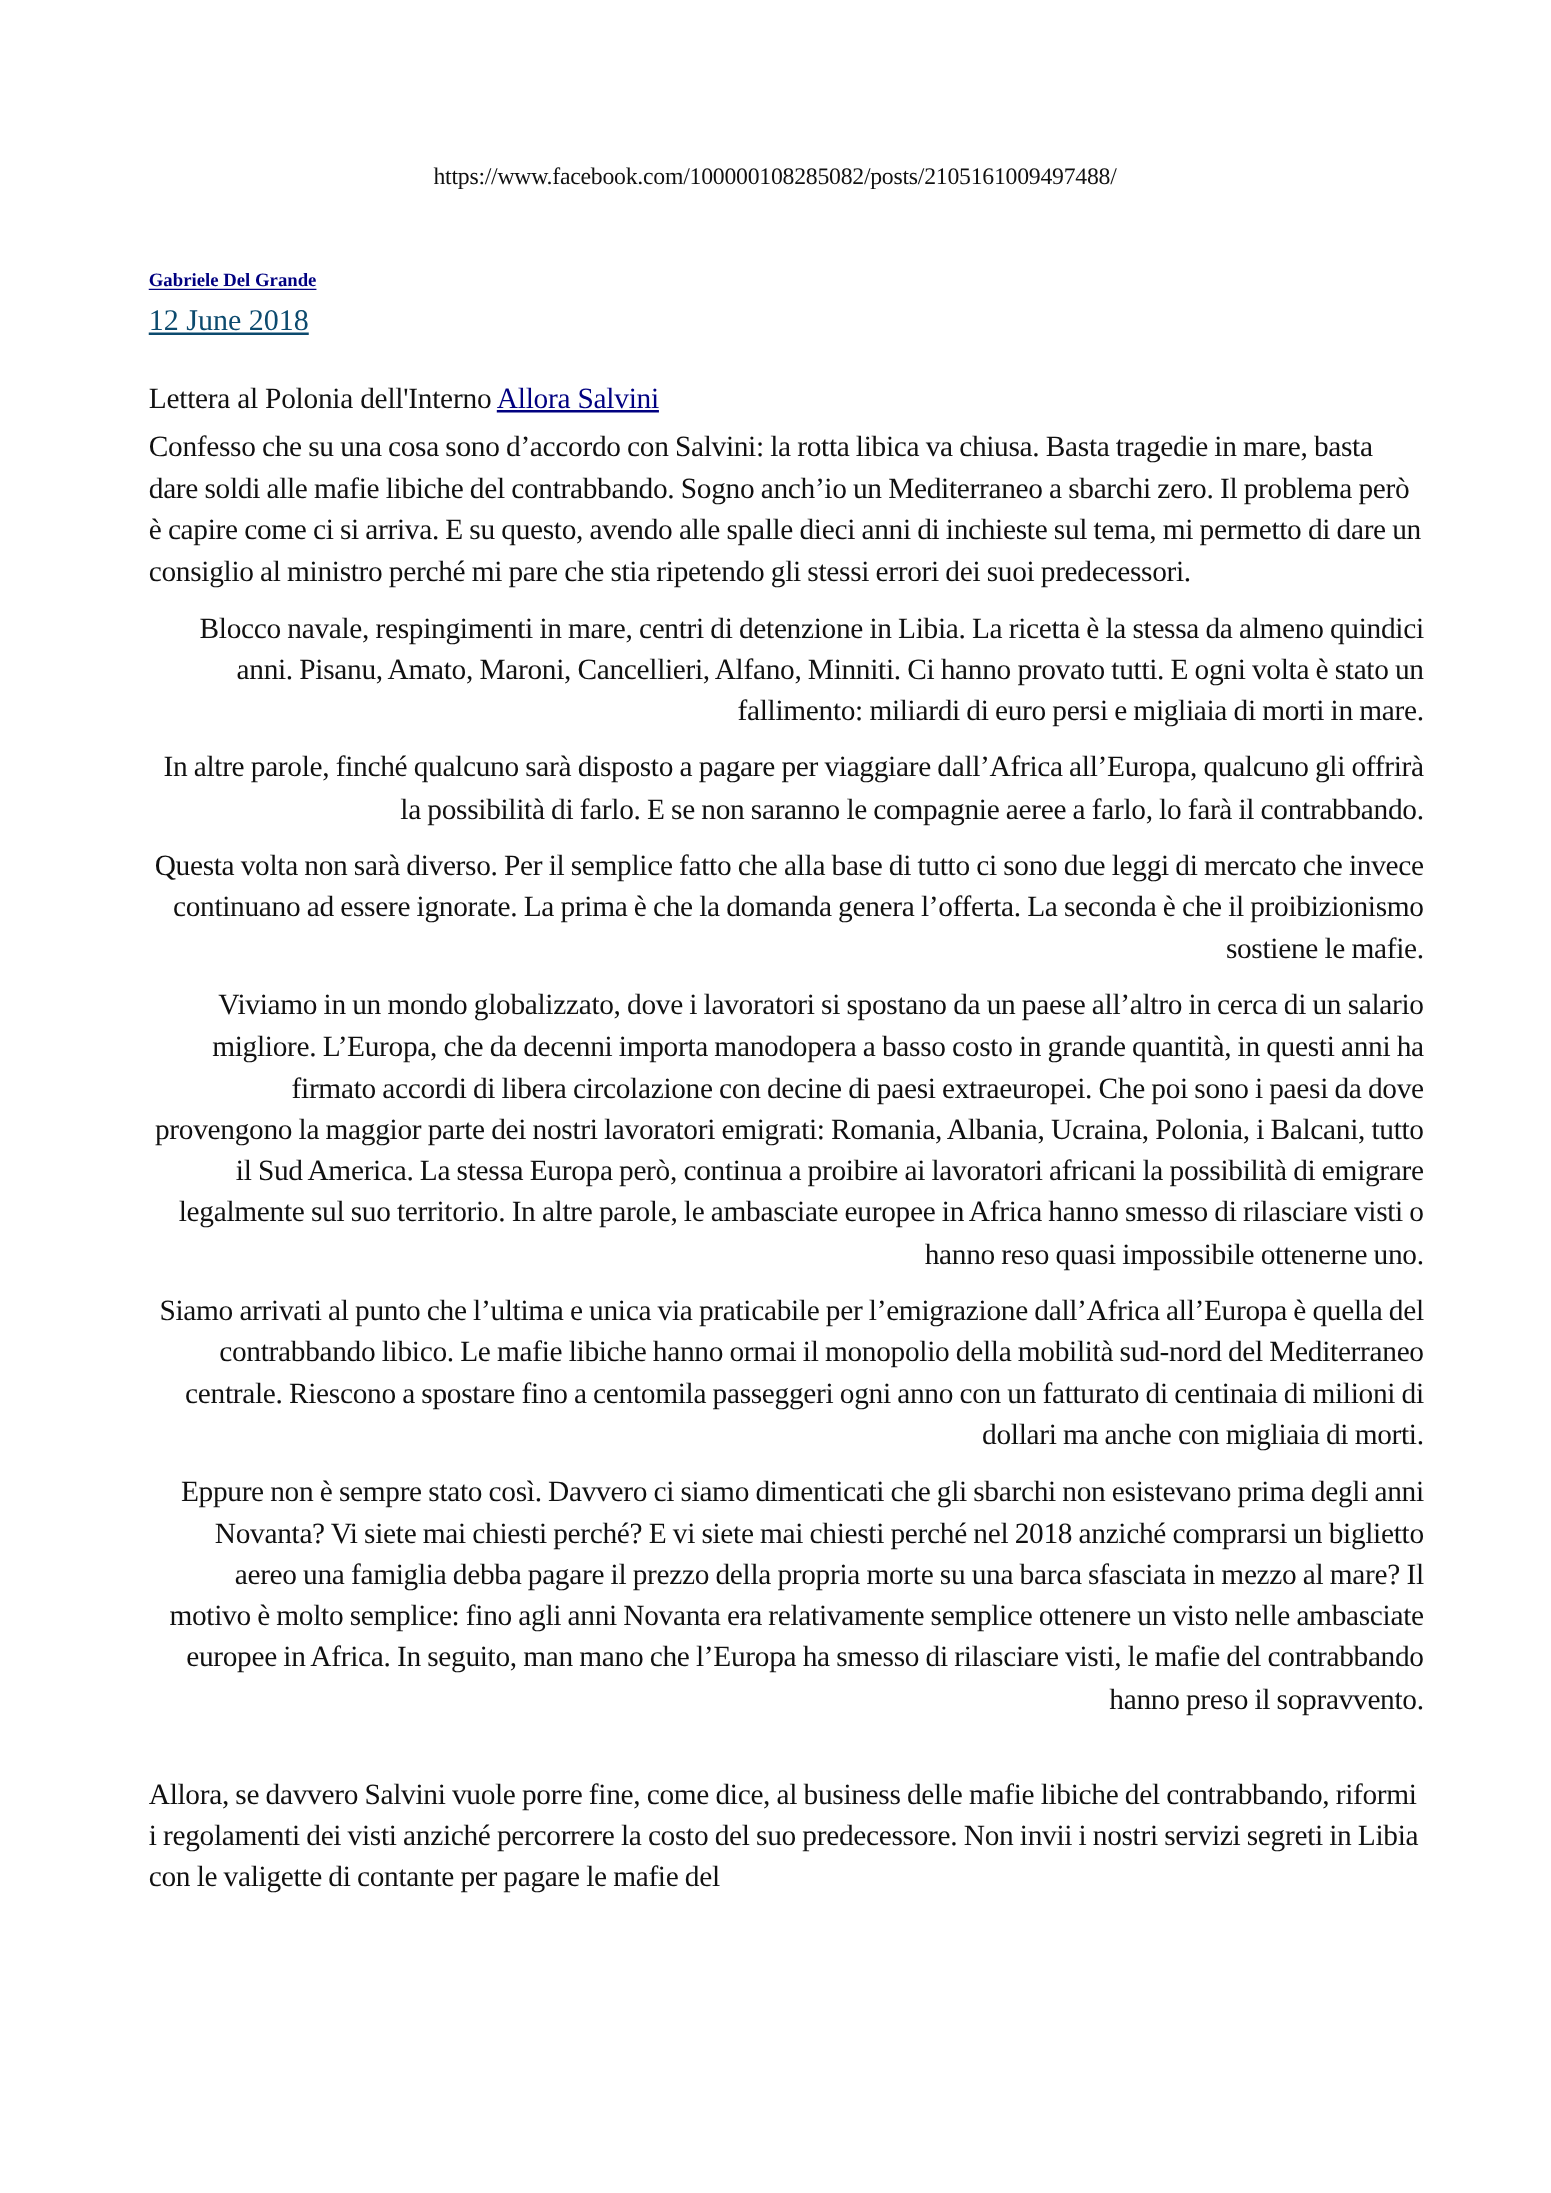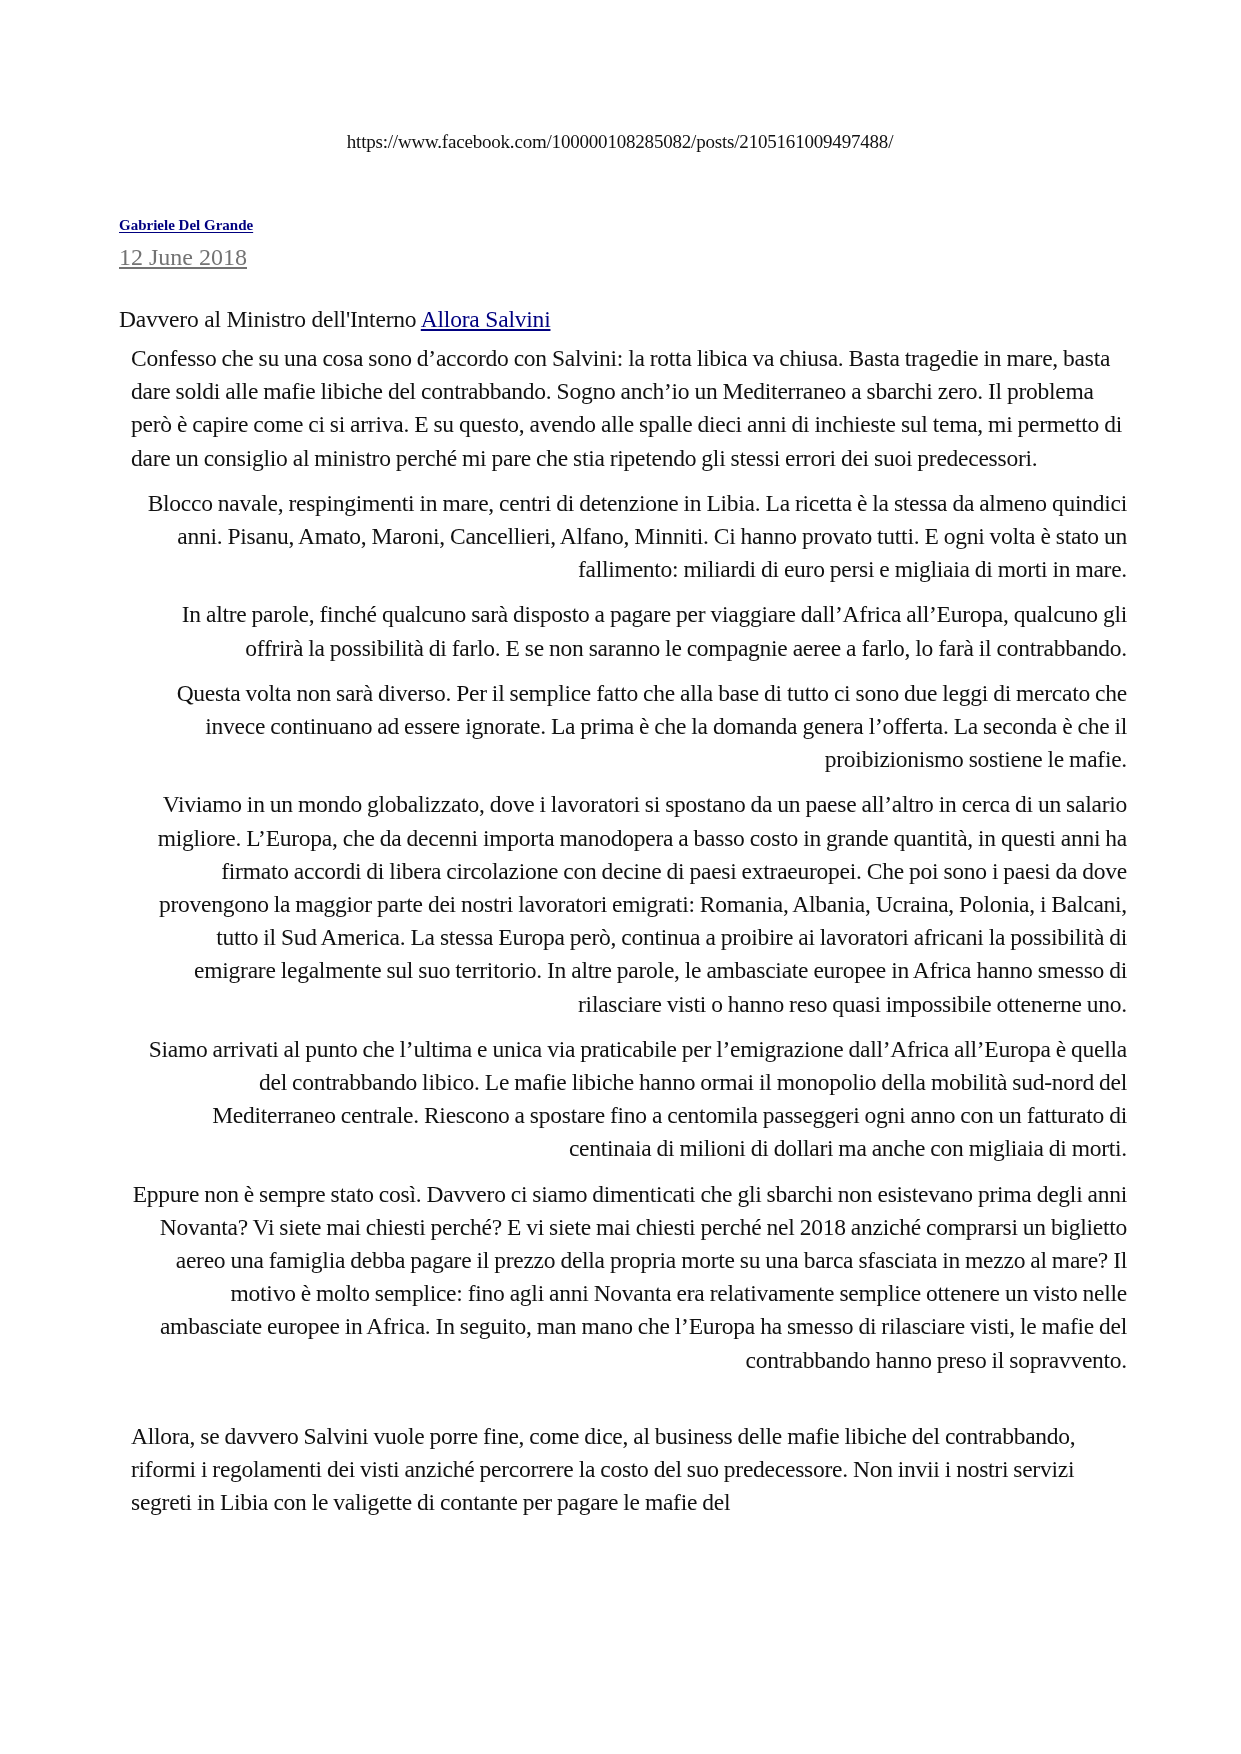--- a/index.html
+++ b/index.html
@@ -42,37 +42,37 @@
       text-underline-offset: 2px;
     }
     .date {
       display: block;
       font-size: 24px;
       line-height: 32px;
       margin-top: 4px;
       color: #000080;
     }
     .date a {
-      color: #737373;
+      color: #0c4a6e;
       text-decoration: underline;
       text-underline-offset: 2px;
     }
     .intro {
       margin-top: 30px;
       font-size: 23.5px;
       line-height: 33px;
       letter-spacing: -0.2px;
     }
     .intro a {
       color: #000080;
       text-decoration: underline;
       text-underline-offset: 2px;
     }
     .para {
-      margin: 12px;
+      margin: 0;
       font-size: 23.5px;
       line-height: 33.2px;
       letter-spacing: -0.25px;
       word-spacing: -0.5px;
     }
     .p1 { margin-top: 6px; }
     .gap { margin-top: 12px; text-align: right; }
     .biggap { margin-top: 43px; }
   </style>
 </head>
@@ -80,21 +80,21 @@
 
 <div class="url-header">https://www.facebook.com/100000108285082/posts/2105161009497488/</div>
 
 <div class="content">
   <a class="author">Gabriele Del Grande</a>
   <div class="date">
     <a>12 June 2018</a>
   </div>
 
   <div class="intro">
-    <span>Davvero al Ministro dell'Interno </span><a>Allora Salvini</a>
+    <span>Lettera al Polonia dell'Interno </span><a>Allora Salvini</a>
   </div>
 
   <p class="para p1">Confesso che su una cosa sono d’accordo con Salvini: la rotta libica va chiusa. Basta tragedie in mare, basta dare soldi alle mafie libiche del contrabbando. Sogno anch’io un Mediterraneo a sbarchi zero. Il problema però è capire come ci si arriva. E su questo, avendo alle spalle dieci anni di inchieste sul tema, mi permetto di dare un consiglio al ministro perché mi pare che stia ripetendo gli stessi errori dei suoi predecessori.</p>
   <p class="para gap">Blocco navale, respingimenti in mare, centri di detenzione in Libia. La ricetta è la stessa da almeno quindici anni. Pisanu, Amato, Maroni, Cancellieri, Alfano, Minniti. Ci hanno provato tutti. E ogni volta è stato un fallimento: miliardi di euro persi e migliaia di morti in mare.</p>
   <p class="para gap">In altre parole, finché qualcuno sarà disposto a pagare per viaggiare dall’Africa all’Europa, qualcuno gli offrirà la possibilità di farlo. E se non saranno le compagnie aeree a farlo, lo farà il contrabbando.</p>
   <p class="para gap">Questa volta non sarà diverso. Per il semplice fatto che alla base di tutto ci sono due leggi di mercato che invece continuano ad essere ignorate. La prima è che la domanda genera l’offerta. La seconda è che il proibizionismo sostiene le mafie.</p>
   <p class="para gap">Viviamo in un mondo globalizzato, dove i lavoratori si spostano da un paese all’altro in cerca di un salario migliore. L’Europa, che da decenni importa manodopera a basso costo in grande quantità, in questi anni ha firmato accordi di libera circolazione con decine di paesi extraeuropei. Che poi sono i paesi da dove provengono la maggior parte dei nostri lavoratori emigrati: Romania, Albania, Ucraina, Polonia, i Balcani, tutto il Sud America. La stessa Europa però, continua a proibire ai lavoratori africani la possibilità di emigrare legalmente sul suo territorio. In altre parole, le ambasciate europee in Africa hanno smesso di rilasciare visti o hanno reso quasi impossibile ottenerne uno.</p>
   <p class="para gap">Siamo arrivati al punto che l’ultima e unica via praticabile per l’emigrazione dall’Africa all’Europa è quella del contrabbando libico. Le mafie libiche hanno ormai il monopolio della mobilità sud-nord del Mediterraneo centrale. Riescono a spostare fino a centomila passeggeri ogni anno con un fatturato di centinaia di milioni di dollari ma anche con migliaia di morti.</p>
   <p class="para gap">Eppure non è sempre stato così. Davvero ci siamo dimenticati che gli sbarchi non esistevano prima degli anni Novanta? Vi siete mai chiesti perché? E vi siete mai chiesti perché nel 2018 anziché comprarsi un biglietto aereo una famiglia debba pagare il prezzo della propria morte su una barca sfasciata in mezzo al mare? Il motivo è molto semplice: fino agli anni Novanta era relativamente semplice ottenere un visto nelle ambasciate europee in Africa. In seguito, man mano che l’Europa ha smesso di rilasciare visti, le mafie del contrabbando hanno preso il sopravvento.</p>
   <p class="para biggap">Allora, se davvero Salvini vuole porre fine, come dice, al business delle mafie libiche del contrabbando, riformi i regolamenti dei visti anziché percorrere la costo del suo predecessore. Non invii i nostri servizi segreti in Libia con le valigette di contante per pagare le mafie del</p>

